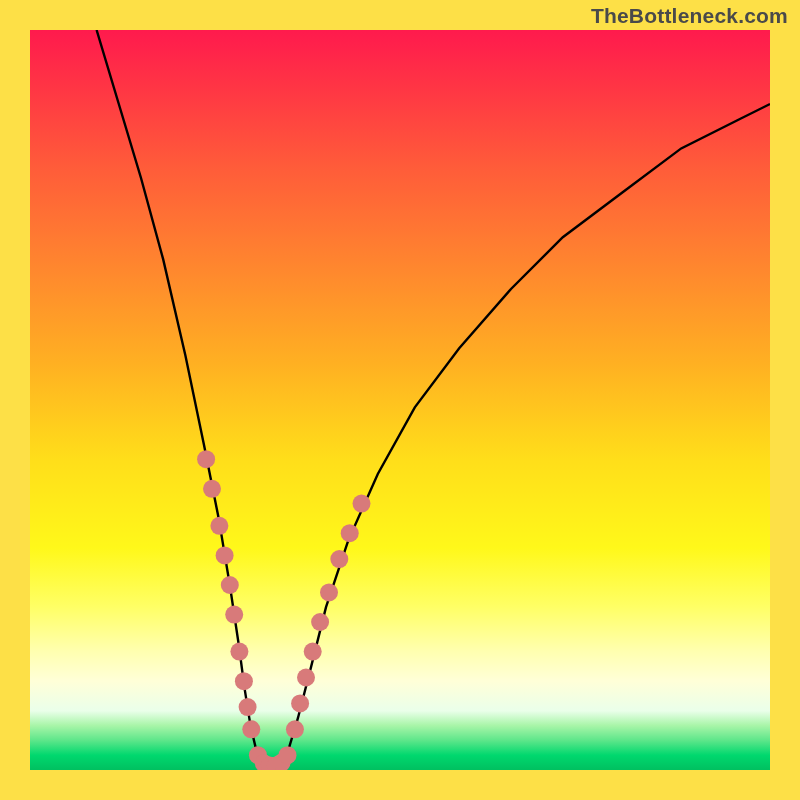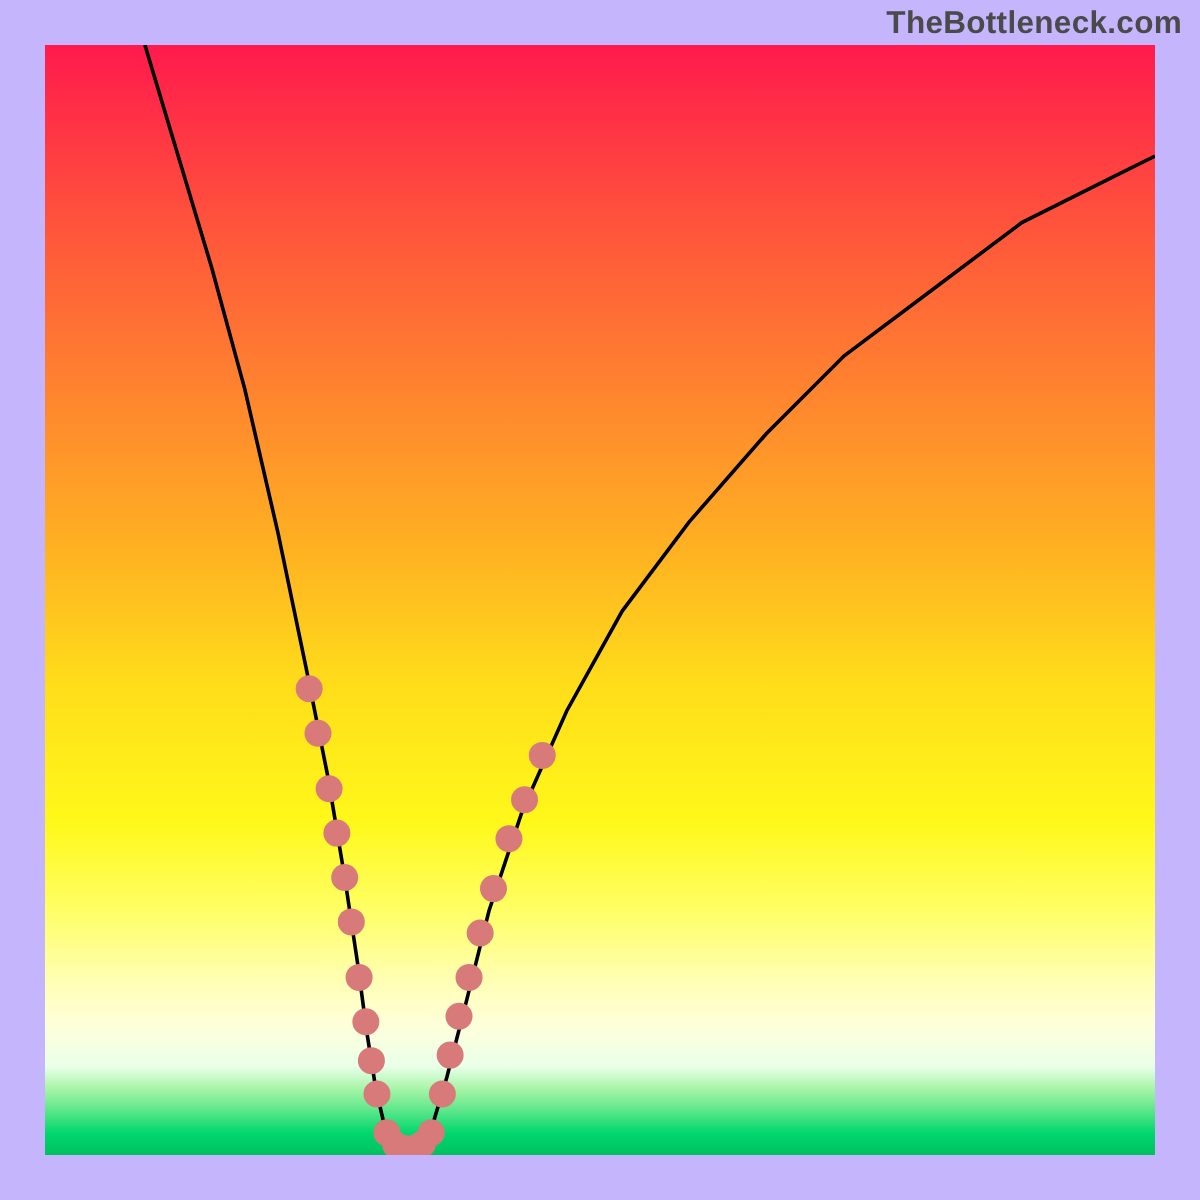--- a/index.html
+++ b/index.html
@@ -10,21 +10,21 @@
     overflow: hidden;
     background: #000;
     font-family: Arial, Helvetica, sans-serif;
   }
   .frame {
     position: absolute;
     top: 0;
     left: 0;
     width: 800px;
     height: 800px;
-    background: #c4b5fd;
+    background: #fde047;
   }
   .plot-area {
     position: absolute;
     top: 30px;
     left: 30px;
     width: 740px;
     height: 740px;
     background: linear-gradient(to bottom,
       #ff1a4d 0%,
       #ff3644 8%,

